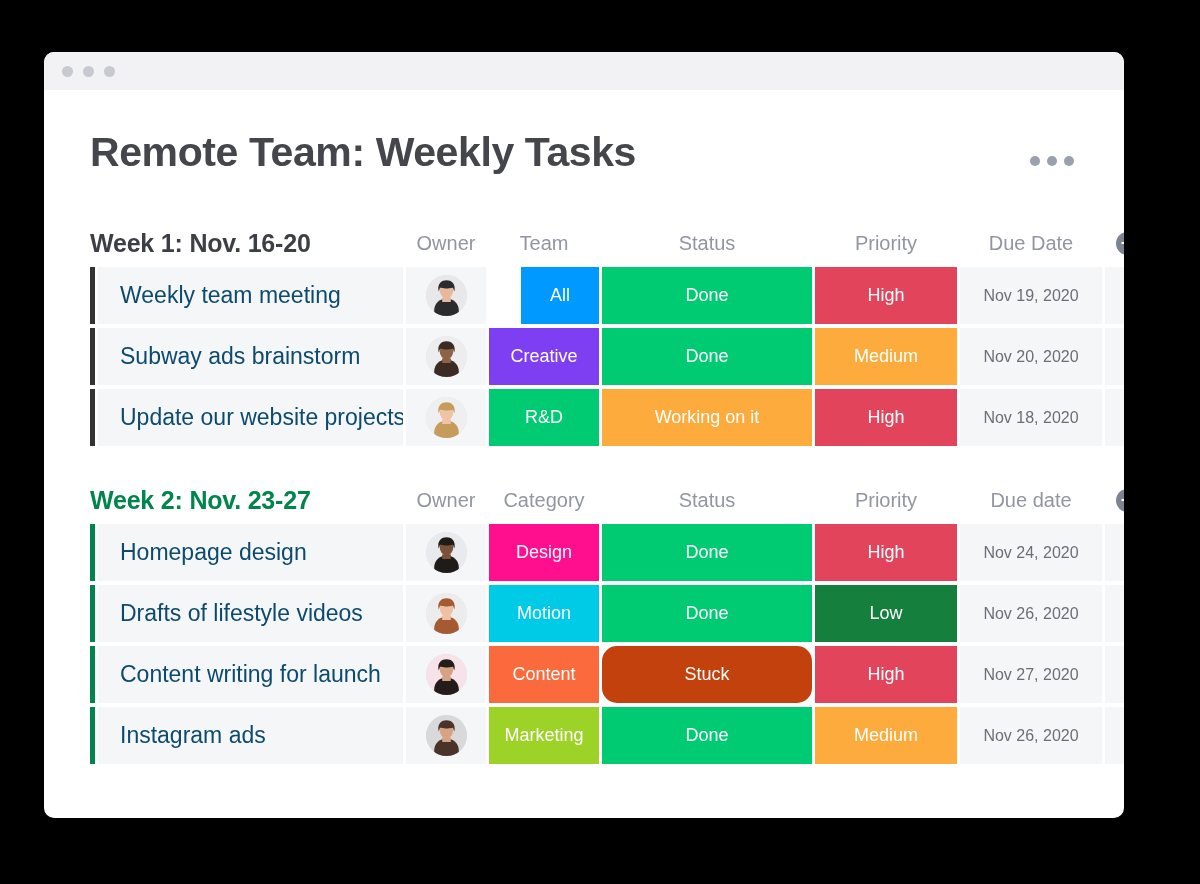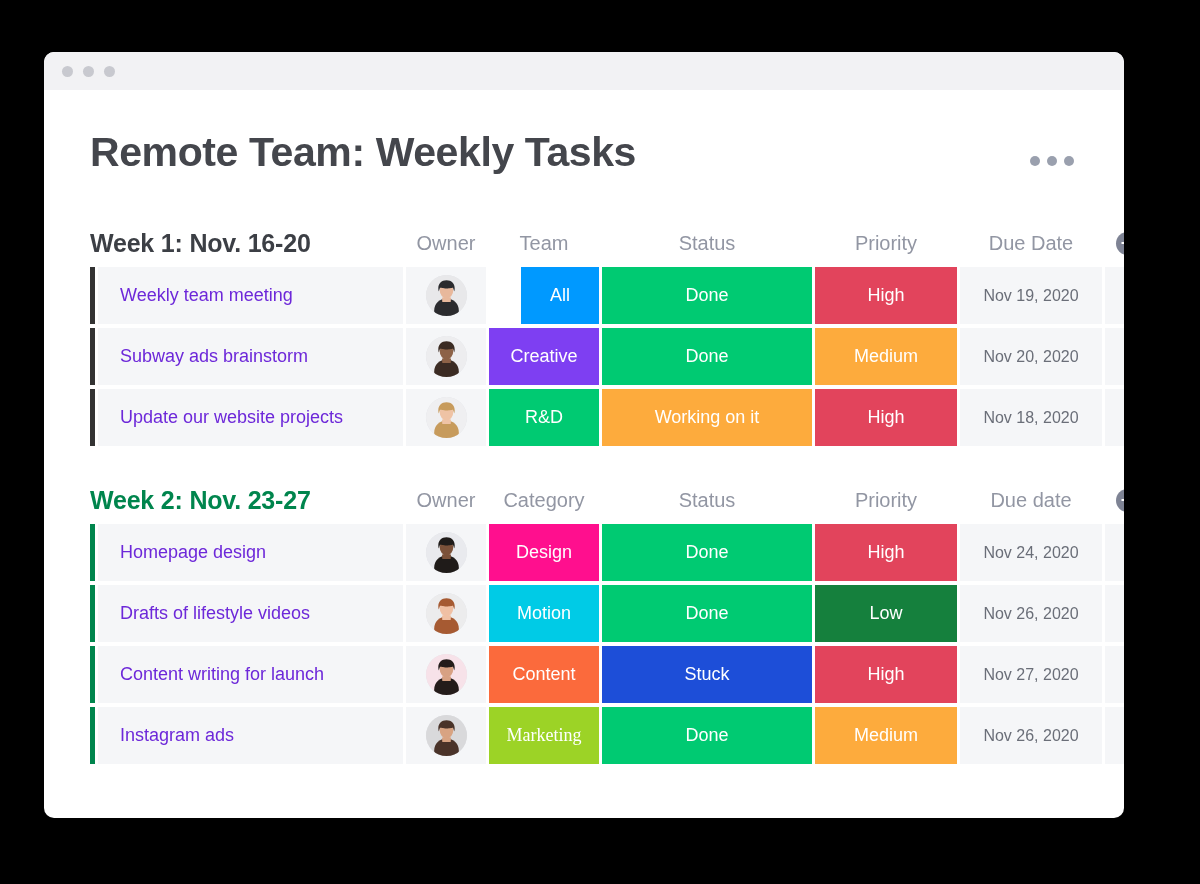--- a/index.html
+++ b/index.html
@@ -148,22 +148,22 @@
   .accent-bar { width: 5px; }
 
   .cell {
     background: #f5f6f8;
     display: flex;
     align-items: center;
   }
 
   .task-name {
     padding-left: 22px;
-    font-size: 18px;
-    color: #6d28d9;
+    font-size: 23px;
+    color: #0c4a6e;
     white-space: nowrap;
     overflow: hidden;
   }
 
   .owner-cell { justify-content: center; }
 
   .avatar {
     width: 41px;
     height: 41px;
     border-radius: 50%;
@@ -348,40 +348,40 @@
                 <svg viewBox="0 0 40 40" aria-hidden="true">
                   <rect width="40" height="40" fill="#f7e2e9"></rect>
                   <path d="M20 23c7 0 12 5.2 12 11.5V40H8v-5.5C8 28.2 13 23 20 23z" fill="#241c1a"></path>
                   <path d="M20 21.5c2.4 0 4.4.6 4.4.6l-.3 4.2h-8.2l-.3-4.2s2-.6 4.4-.6z" fill="#d7a183"></path>
                   <ellipse cx="20" cy="15" rx="6.6" ry="7.6" fill="#d7a183"></ellipse>
                   <path d="M20 5.2c5 0 8 3.3 8 7.8 0 1.7-.4 3-.4 3l-1.3-3.6s-3 .7-6.3.7-6.3-.7-6.3-.7L12.4 16s-.4-1.3-.4-3c0-4.5 3-7.8 8-7.8z" fill="#241c1a"></path>
                 </svg>
               </span>
             </div>
             <div class="chip" style="background: rgb(251, 106, 60);">Content</div>
-            <div class="chip" style="background: #1d4ed8;">Stuck</div>
+            <div class="chip" style="background: #c2410c; border-radius: 15px;">Stuck</div>
             <div class="chip" style="background: rgb(226, 68, 92);">High</div>
             <div class="cell date-cell">Nov 27, 2020</div>
             <div class="blank-cell"></div>
           </div>
           <div class="grid-row task-row">
             <div class="accent-bar" style="background: rgb(0, 133, 77);"></div>
             <div class="cell task-name">Instagram ads</div>
             <div class="cell owner-cell">
               <span class="avatar" title="avatar-man-floral">
                 <svg viewBox="0 0 40 40" aria-hidden="true">
                   <rect width="40" height="40" fill="#d9d9db"></rect>
                   <path d="M20 23c7 0 12 5.2 12 11.5V40H8v-5.5C8 28.2 13 23 20 23z" fill="#4a3329"></path>
                   <path d="M20 21.5c2.4 0 4.4.6 4.4.6l-.3 4.2h-8.2l-.3-4.2s2-.6 4.4-.6z" fill="#d8a382"></path>
                   <ellipse cx="20" cy="15" rx="6.6" ry="7.6" fill="#d8a382"></ellipse>
                   <path d="M20 5.2c5 0 8 3.3 8 7.8 0 1.7-.4 3-.4 3l-1.3-3.6s-3 .7-6.3.7-6.3-.7-6.3-.7L12.4 16s-.4-1.3-.4-3c0-4.5 3-7.8 8-7.8z" fill="#4a3329"></path>
                 </svg>
               </span>
             </div>
-            <div class="chip" style="background: rgb(156, 211, 38); font-family: Liberation Serif, serif;">Marketing</div>
+            <div class="chip" style="background: rgb(156, 211, 38);">Marketing</div>
             <div class="chip" style="background: rgb(0, 202, 114);">Done</div>
             <div class="chip" style="background: rgb(253, 171, 61);">Medium</div>
             <div class="cell date-cell">Nov 26, 2020</div>
             <div class="blank-cell"></div>
           </div>
         </div>
       </div>
 
   </div>
 </div>

